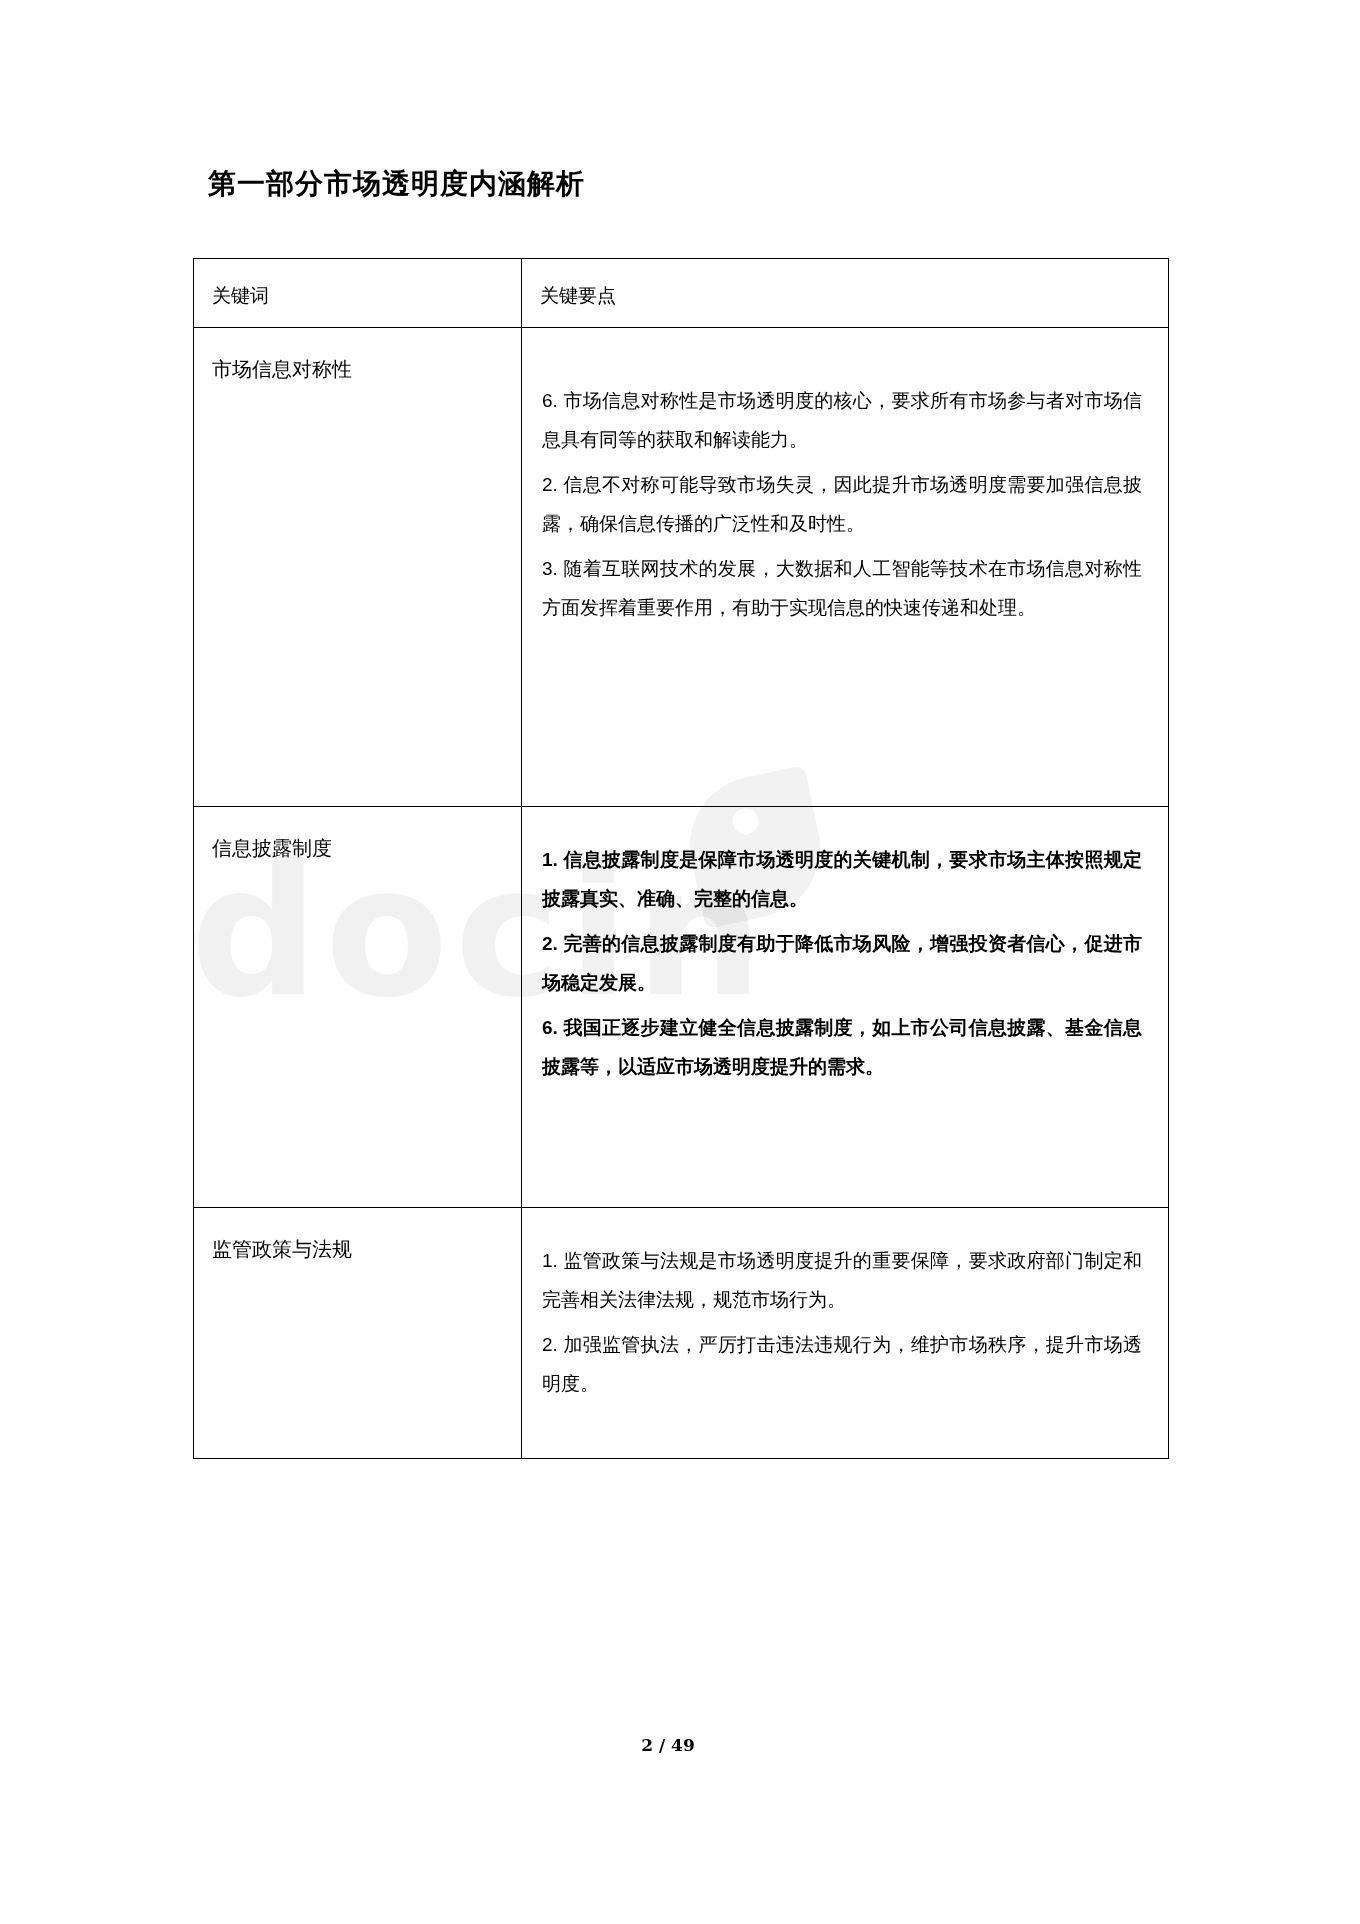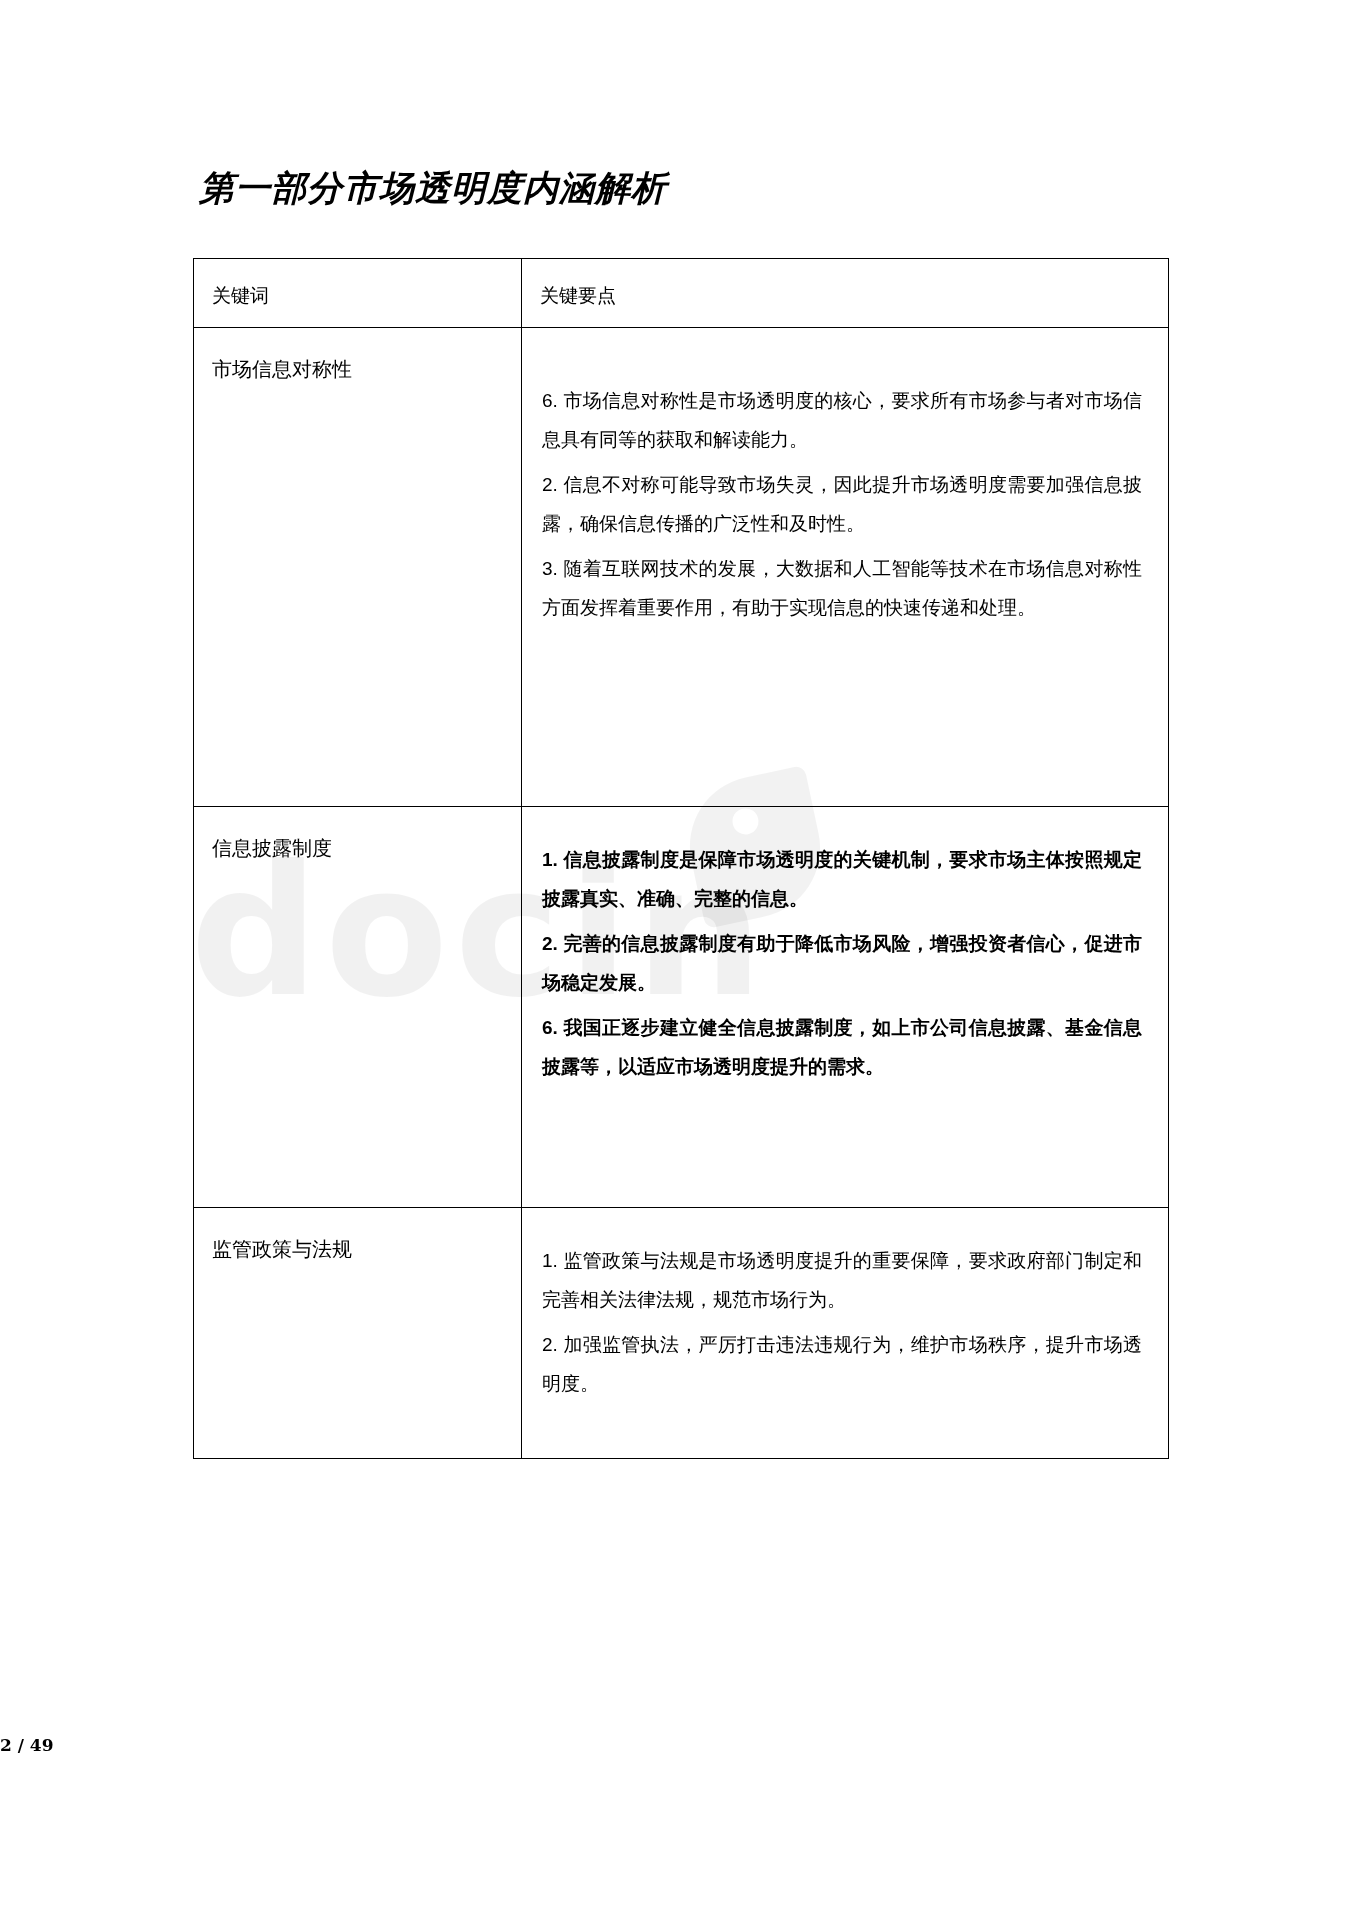--- a/index.html
+++ b/index.html
@@ -91,28 +91,27 @@
     border-radius: 50%;
   }
 
   
   .content {
     position: relative;
     z-index: 10;
   }
   .doc-title {
     position: absolute;
-    left: 199px;
+    left: 208px;
     top: 165px;
-    font-size: 35px;
+    font-size: 28px;
     font-weight: bold;
     letter-spacing: 1px;
     font-family: "DejaVu Serif", serif;
     white-space: nowrap;
-    font-style: italic;
   }
 
   table.kv-table {
     position: absolute;
     left: 193px;
     top: 258px;
     width: 975px;
     border-collapse: collapse;
     table-layout: fixed;
   }
@@ -158,21 +157,21 @@
   .row-disc td.col-key { height: 400px; margin-top: 16px; }
 
   .row-reg .val-body { padding-top: 34px; }
   .row-reg td.col-key { height: 250px; }
 
   .page-number {
     position: absolute;
     left: 0;
     top: 1735px;
     width: 1336px;
-    text-align: left;
+    text-align: center;
     font-size: 17px;
     font-weight: bold;
     font-family: "DejaVu Serif", serif;
   }
 </style>
 </head>
 <body>
 
 <div class="page">
 

